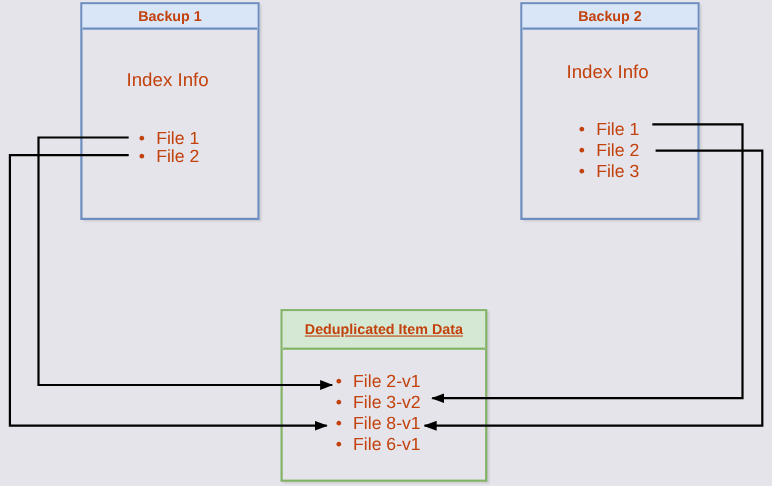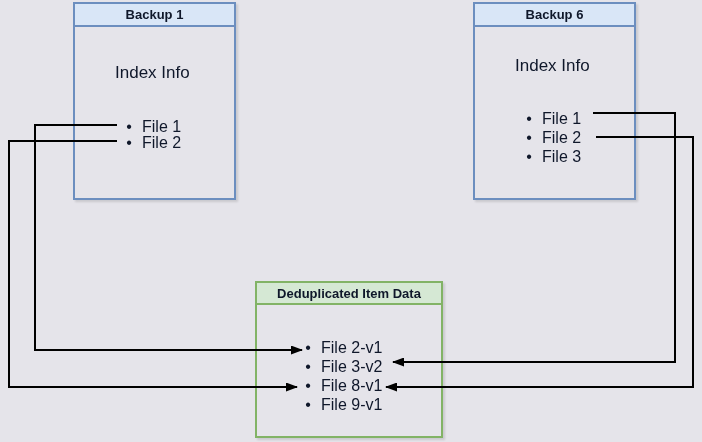--- a/index.html
+++ b/index.html
@@ -3,21 +3,21 @@
 <meta charset="utf-8">
 <style>
   html, body { margin: 0; padding: 0; }
   body { font-family: "Liberation Sans", sans-serif; }
   .canvas {
     position: relative;
     width: 702px;
     height: 442px;
     background: #e5e4ea;
     overflow: hidden;
-    color: #0f172a;
+    color: #c2410c;
   }
   .box {
     position: absolute;
     border: 2px solid;
     box-sizing: border-box;
     box-shadow: 2px 2px 2px rgba(0,0,0,0.12);
     background: transparent;
   }
   .box.blue  { border-color: #6c8ebf; }
   .box.green { border-color: #82b366; }
@@ -26,21 +26,21 @@
     left: 0; right: 0; top: 0;
     display: flex;
     align-items: center;
     justify-content: center;
     font-weight: bold;
     font-size: 13px;
     border-bottom: 2px solid;
     box-sizing: border-box;
   }
   .blue  .box-header { background: #d9e6f7; border-color: #6c8ebf; height: 23px; }
-  .green .box-header { background: #d5e8d4; border-color: #82b366; height: 22px; }
+  .green .box-header { background: #d5e8d4; border-color: #82b366; height: 35px; text-decoration: underline; }
   .index-label {
     position: absolute;
     font-size: 17px;
     white-space: nowrap;
     margin-left: 13px;
   }
   .li {
     position: absolute;
     display: flex;
     align-items: center;
@@ -77,21 +77,21 @@
       <span>File 1</span>
     </div>
     <div class="li" style="left:48px; top:131px;">
       <span class="bullet">•</span>
       <span>File 2</span>
     </div>
   </div>
 
   <div class="box blue b2" style="left:473px; top:2px; width:163px; height:198px;">
     <div class="box-header">
-      <span>Backup 6</span>
+      <span>Backup 2</span>
     </div>
     <div class="index-label" style="left:27px; top:52px;">Index Info</div>
     <div class="li" style="left:48px; top:105px;">
       <span class="bullet">•</span>
       <span>File 1</span>
     </div>
     <div class="li" style="left:48px; top:124px;">
       <span class="bullet">•</span>
       <span>File 2</span>
     </div>
@@ -112,21 +112,21 @@
     <div class="li" style="left:45px; top:74px;">
       <span class="bullet">•</span>
       <span>File 3-v2</span>
     </div>
     <div class="li" style="left:45px; top:93px;">
       <span class="bullet">•</span>
       <span>File 8-v1</span>
     </div>
     <div class="li" style="left:45px; top:112px;">
       <span class="bullet">•</span>
-      <span>File 9-v1</span>
+      <span>File 6-v1</span>
     </div>
   </div>
 
   <svg class="connectors" width="702" height="442" viewBox="0 0 702 442">
     <defs>
       <marker id="arrow" markerUnits="userSpaceOnUse" markerWidth="12" markerHeight="9" refX="11" refY="4.5" orient="auto">
         <path d="M0,0 L12,4.5 L0,9 Z" fill="#000000"></path>
       </marker>
     </defs>
     <path d="M117,125 L35,125 L35,350 L302,350" fill="none" stroke="#000000" stroke-width="2" marker-end="url(#arrow)"></path>

